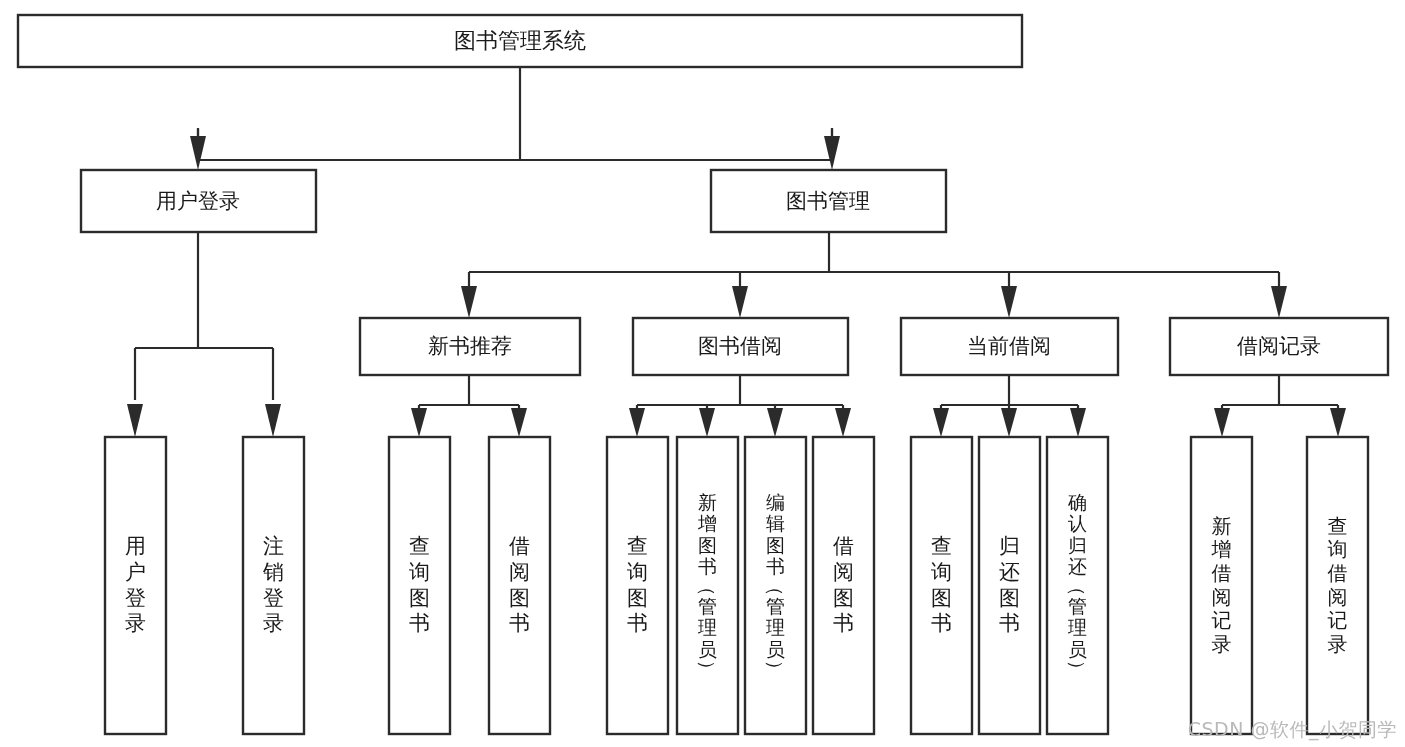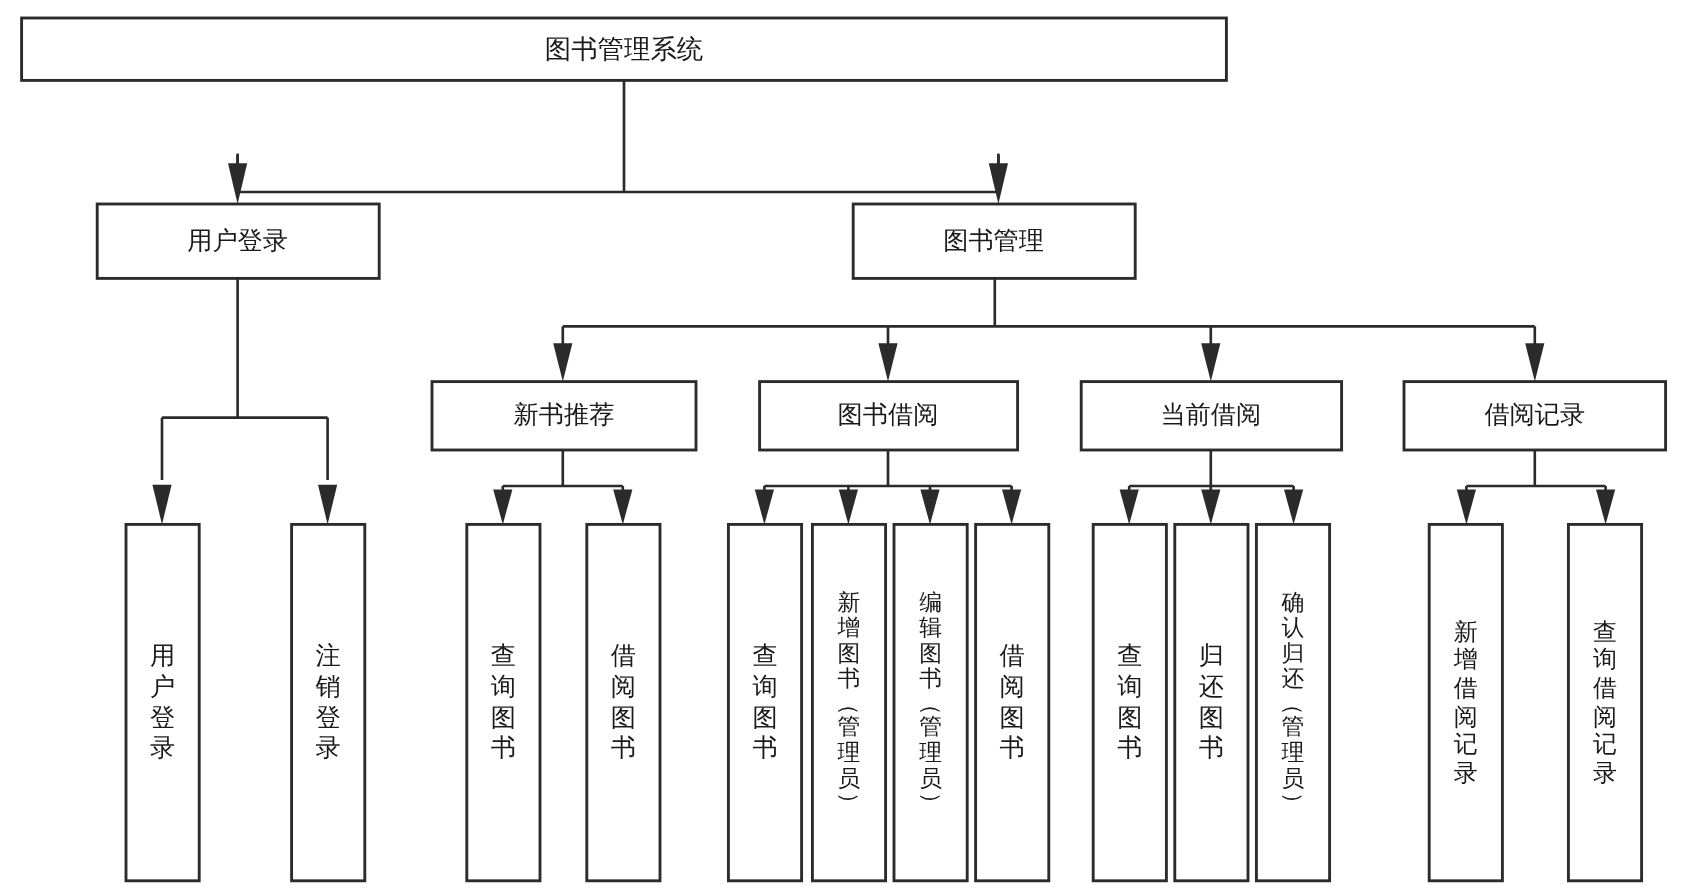--- a/index.html
+++ b/index.html
@@ -278,14 +278,15 @@
   <div class="leaf-label" style="left: 745px; top: 437px; width: 61px; height: 297px; font-size: 19px; line-height: 1.12;"><span>编</span><span>辑</span><span>图</span><span>书</span><span class="rot">（</span><span>管</span><span>理</span><span>员</span><span class="rot">）</span></div>
   <div class="leaf-label" style="left: 813px; top: 437px; width: 61px; height: 297px; font-size: 21px; line-height: 1.22;"><span>借</span><span>阅</span><span>图</span><span>书</span></div>
 
   <div class="leaf-label" style="left: 911px; top: 437px; width: 61px; height: 297px; font-size: 21px; line-height: 1.22;"><span>查</span><span>询</span><span>图</span><span>书</span></div>
   <div class="leaf-label" style="left: 979px; top: 437px; width: 61px; height: 297px; font-size: 21px; line-height: 1.22;"><span>归</span><span>还</span><span>图</span><span>书</span></div>
   <div class="leaf-label" style="left: 1047px; top: 437px; width: 61px; height: 297px; font-size: 19px; line-height: 1.12;"><span>确</span><span>认</span><span>归</span><span>还</span><span class="rot">（</span><span>管</span><span>理</span><span>员</span><span class="rot">）</span></div>
 
   <div class="leaf-label" style="left: 1191px; top: 437px; width: 61px; height: 297px; font-size: 20px; line-height: 1.18;"><span>新</span><span>增</span><span>借</span><span>阅</span><span>记</span><span>录</span></div>
   <div class="leaf-label" style="left: 1307px; top: 437px; width: 61px; height: 297px; font-size: 20px; line-height: 1.18;"><span>查</span><span>询</span><span>借</span><span>阅</span><span>记</span><span>录</span></div>
 
+  <div class="watermark">CSDN @软件_小贺同学</div>
 
 </div>
 
 </body></html>

